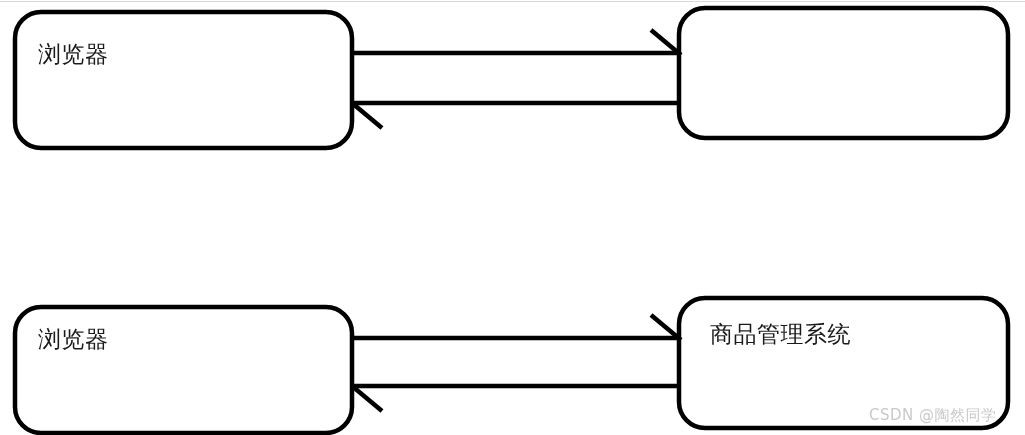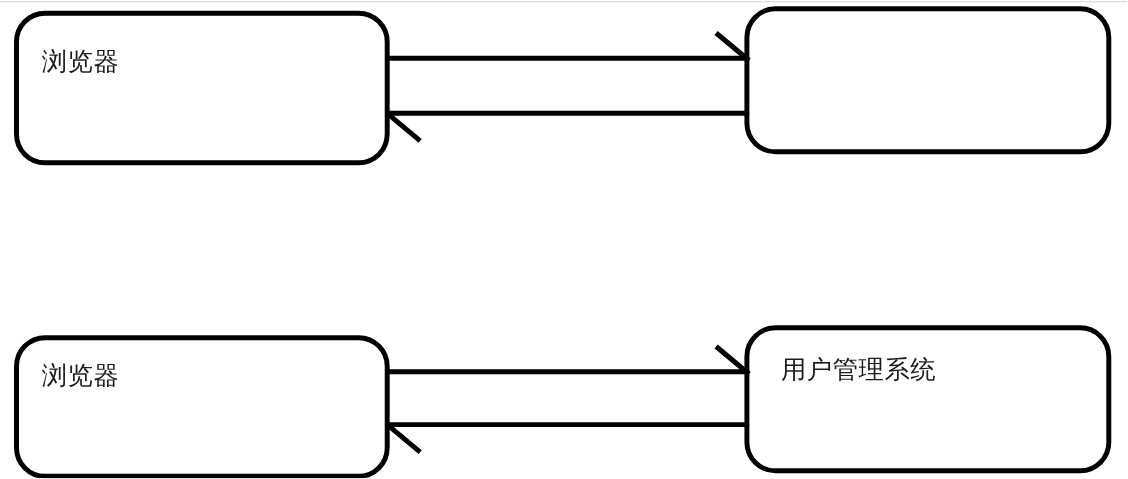--- a/index.html
+++ b/index.html
@@ -31,21 +31,21 @@
     left: 0;
     top: 0;
   }
   .node-label {
     position: absolute;
     color: #1a1a1a;
     font-size: 23px;
     line-height: 1;
     letter-spacing: 0.5px;
     white-space: nowrap;
-    font-family: Liberation Serif, serif;
+    font-family: Liberation Mono, monospace;
   }
   .watermark {
     position: absolute;
     color: #c9c9c9;
     font-size: 15px;
     white-space: nowrap;
     letter-spacing: 0.5px;
     font-family: "DejaVu Sans", "Liberation Sans", sans-serif;
   }
 </style>
@@ -81,16 +81,17 @@
       <line x1="350" y1="386" x2="681" y2="386" stroke="#000000" stroke-width="4.5"></line>
       <line x1="352" y1="386" x2="382" y2="411" stroke="#000000" stroke-width="4.5"></line>
     </g>
   </svg>
 
   <div class="node-label" style="left:38px; top:45px;">浏览器</div>
 
 
   <div class="node-label" style="left:38px; top:330px;">浏览器</div>
 
-  <div class="node-label" style="left:710px; top:325px;">用户管理系统</div>
+  <div class="node-label" style="left:710px; top:325px;">商品管理系统</div>
 
+  <div class="watermark" style="left:869px; top:406px;">CSDN @陶然同学</div>
 
 </div>
 
 </body></html>

